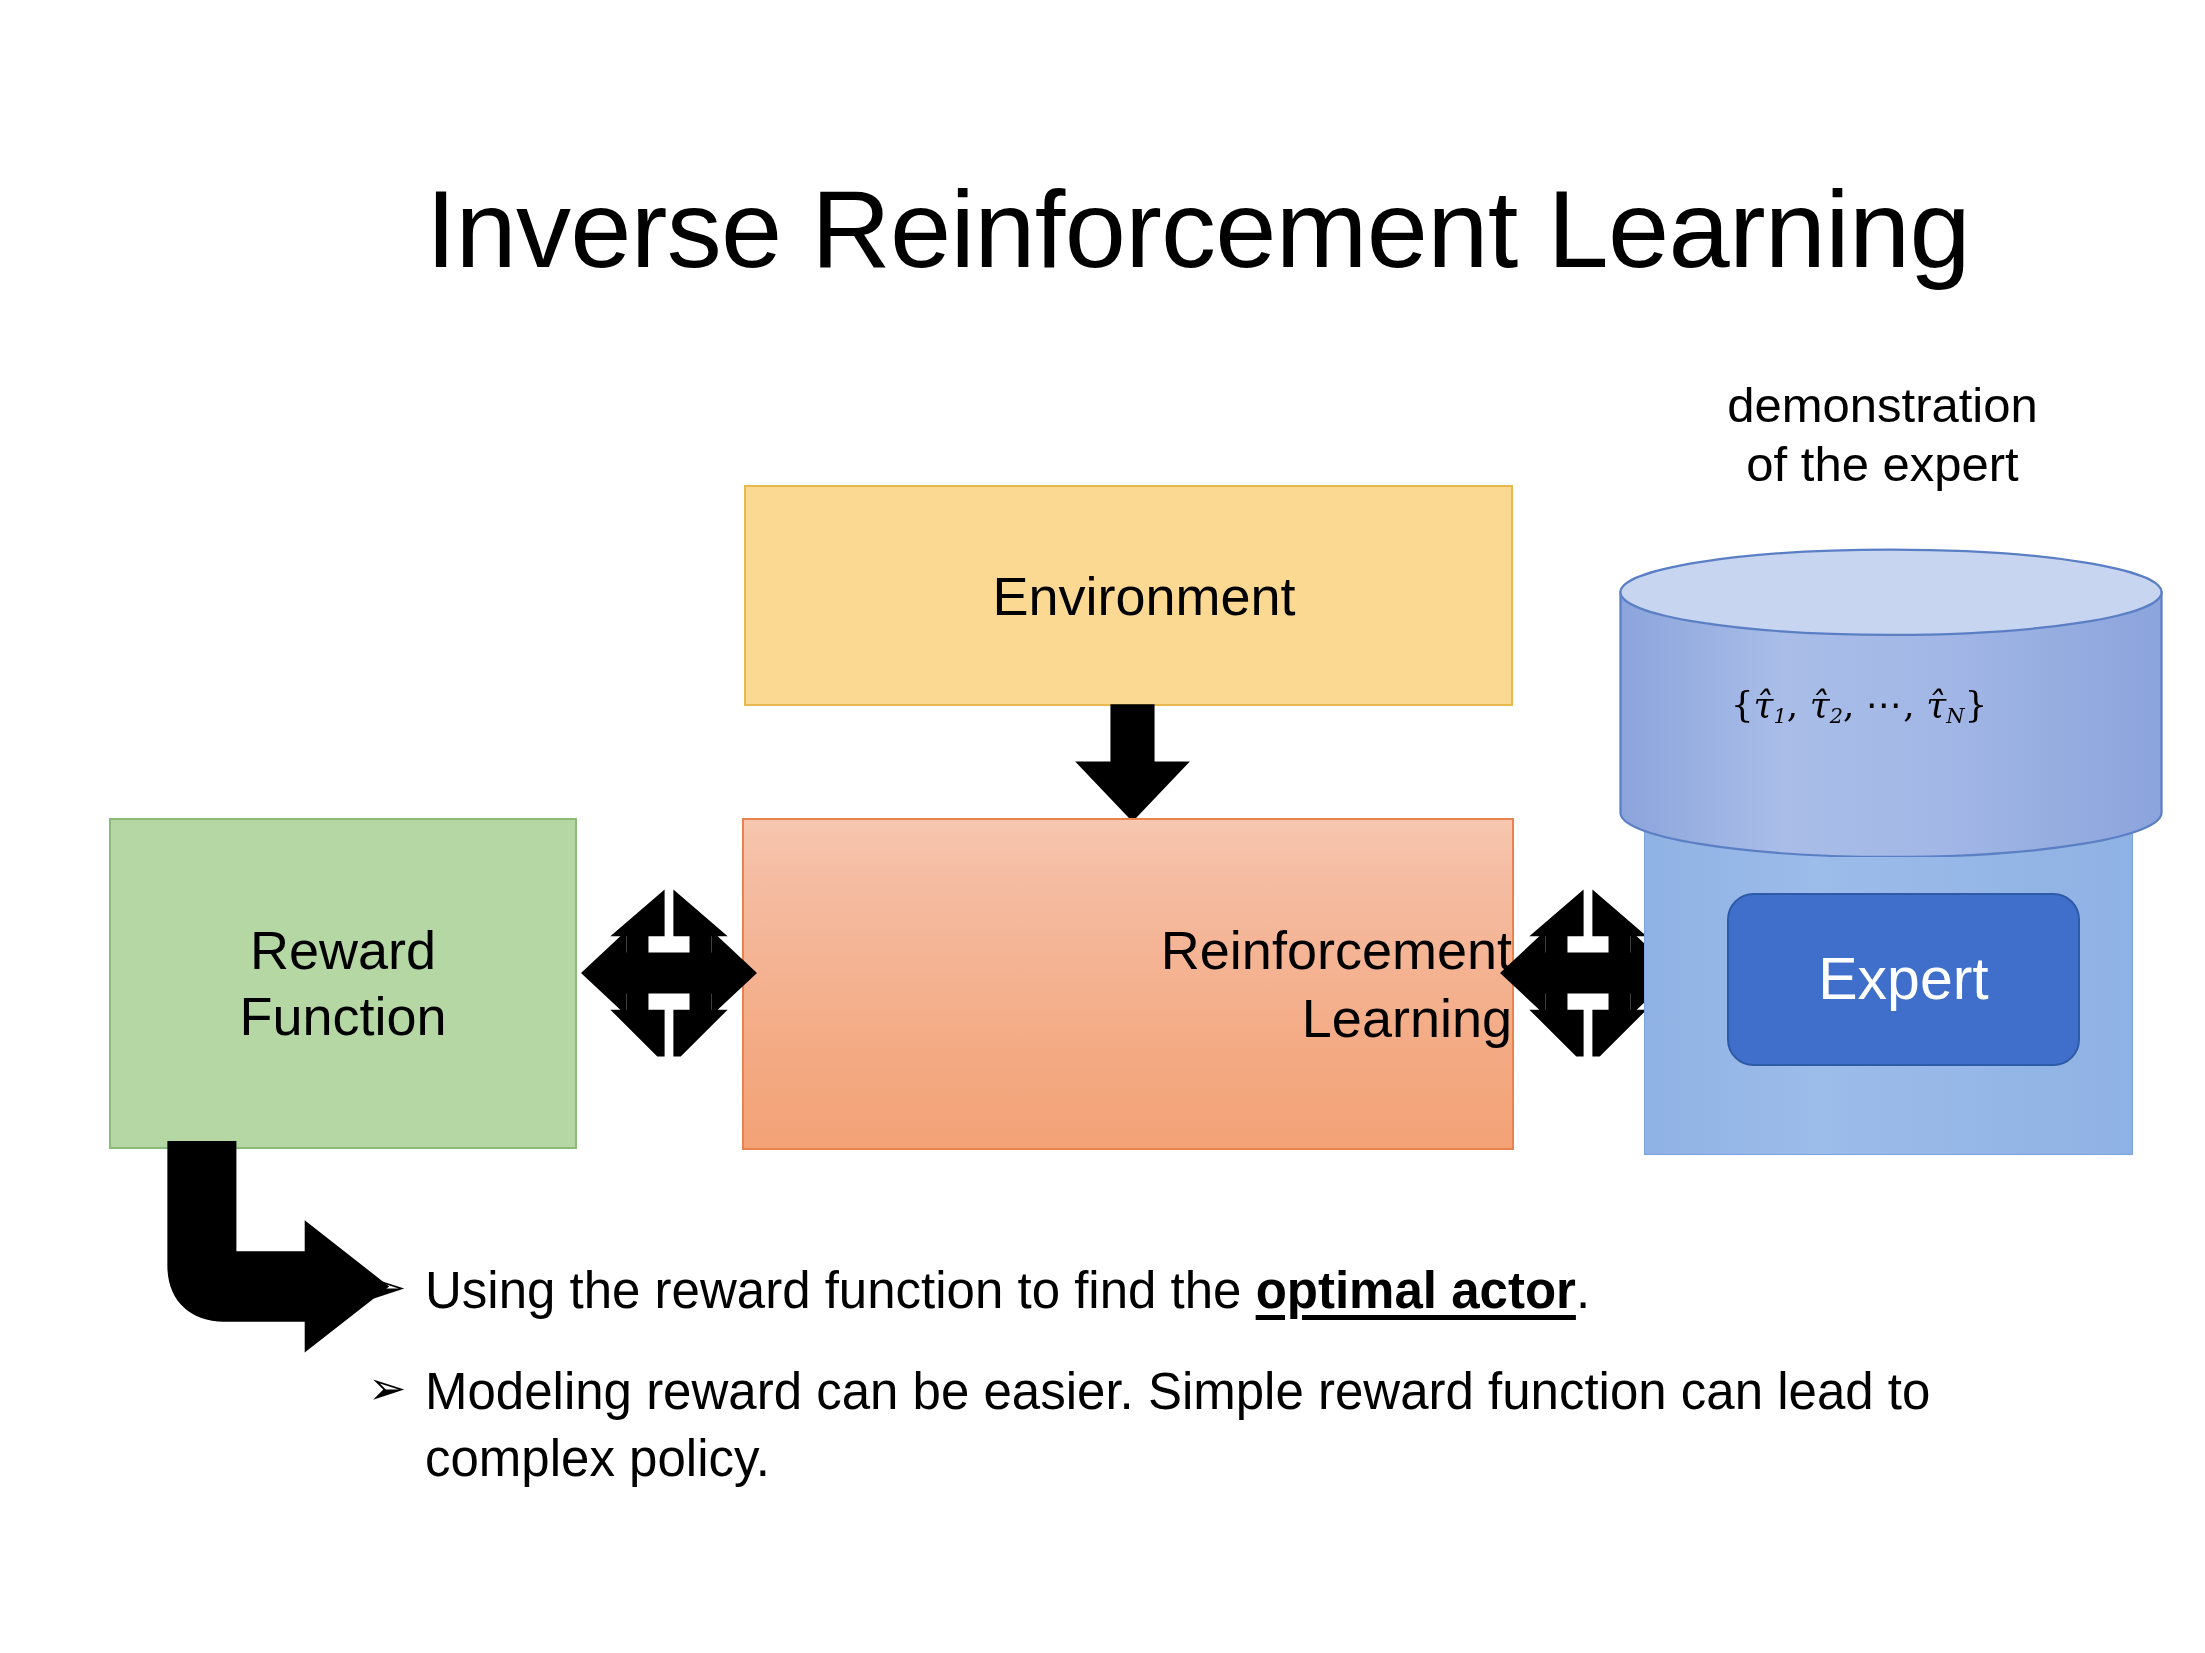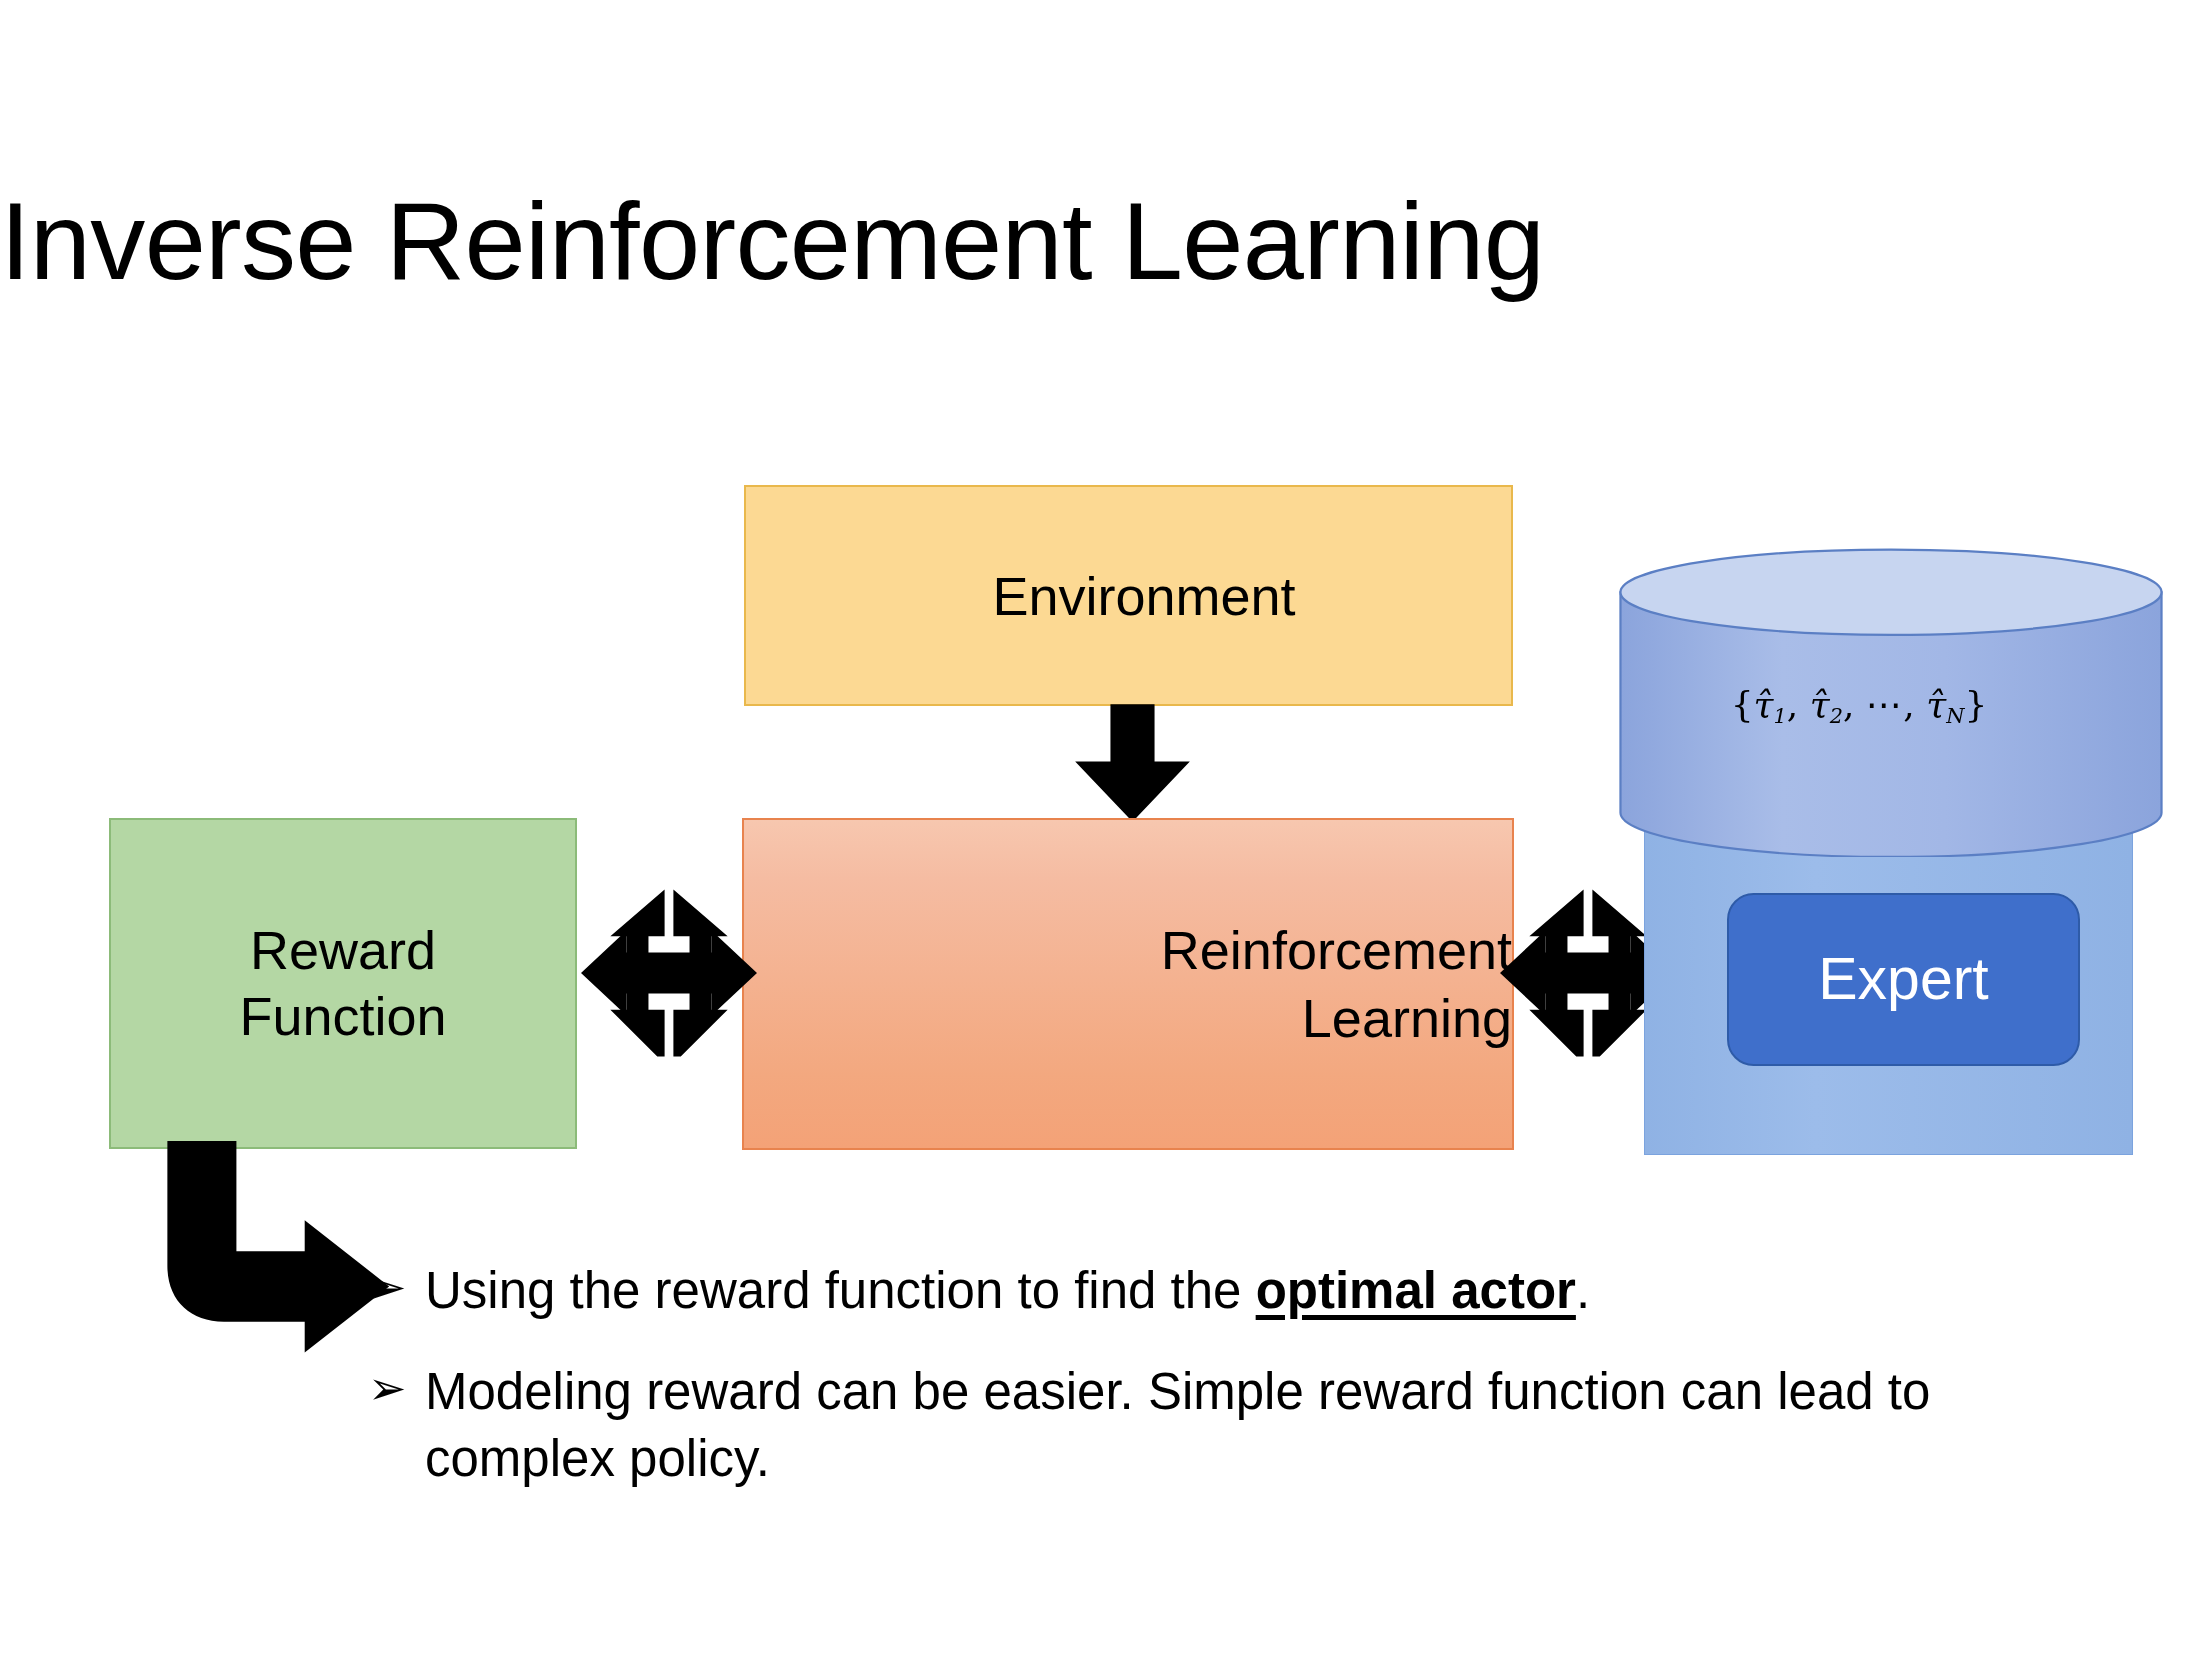--- a/index.html
+++ b/index.html
@@ -23,28 +23,27 @@
     height: 1654px;
     background: #ffffff;
   }
 
   
   #slide-title {
     position: absolute;
     left: 0;
     top: 171px;
     width: 1970px;
-    text-align: left;
+    text-align: right;
     font-size: 110px;
     line-height: 1.06;
     font-weight: 400;
     letter-spacing: -0.7px;
     color: #000000;
     white-space: nowrap;
-    margin-top: 12px;
   }
 
   
   #env-box {
     position: absolute;
     left: 744px;
     top: 485px;
     width: 769px;
     height: 221px;
     background: #FCD993;
@@ -269,20 +268,24 @@
   </svg>
 
   <svg class="quad-arrow" id="quad-arrow-right" viewBox="0 0 240 240">
     <g fill="#000000">
       <polygon points="0,120 62,62 62,92 178,92 178,62 240,120 178,178 178,148 62,148 62,178"></polygon>
       <polygon points="114,6 114,70 92,70 92,170 114,170 114,234 104,234 40,170 62,170 62,70 40,70"></polygon>
       <polygon points="126,6 126,70 148,70 148,170 126,170 126,234 136,234 200,170 178,170 178,70 200,70"></polygon>
     </g>
   </svg>
 
+  <div id="demo-caption">
+    <div>demonstration</div>
+    <div>of the expert</div>
+  </div>
 
   <div id="expert-container"></div>
 
   <svg id="cylinder" viewBox="0 0 740 420">
     <defs>
       <linearGradient id="cylBody" x1="0" y1="0" x2="1" y2="0">
         <stop offset="0%" stop-color="#8BA4DC"></stop>
         <stop offset="30%" stop-color="#A9BDE8"></stop>
         <stop offset="60%" stop-color="#A2B7E6"></stop>
         <stop offset="100%" stop-color="#8BA4DC"></stop>

